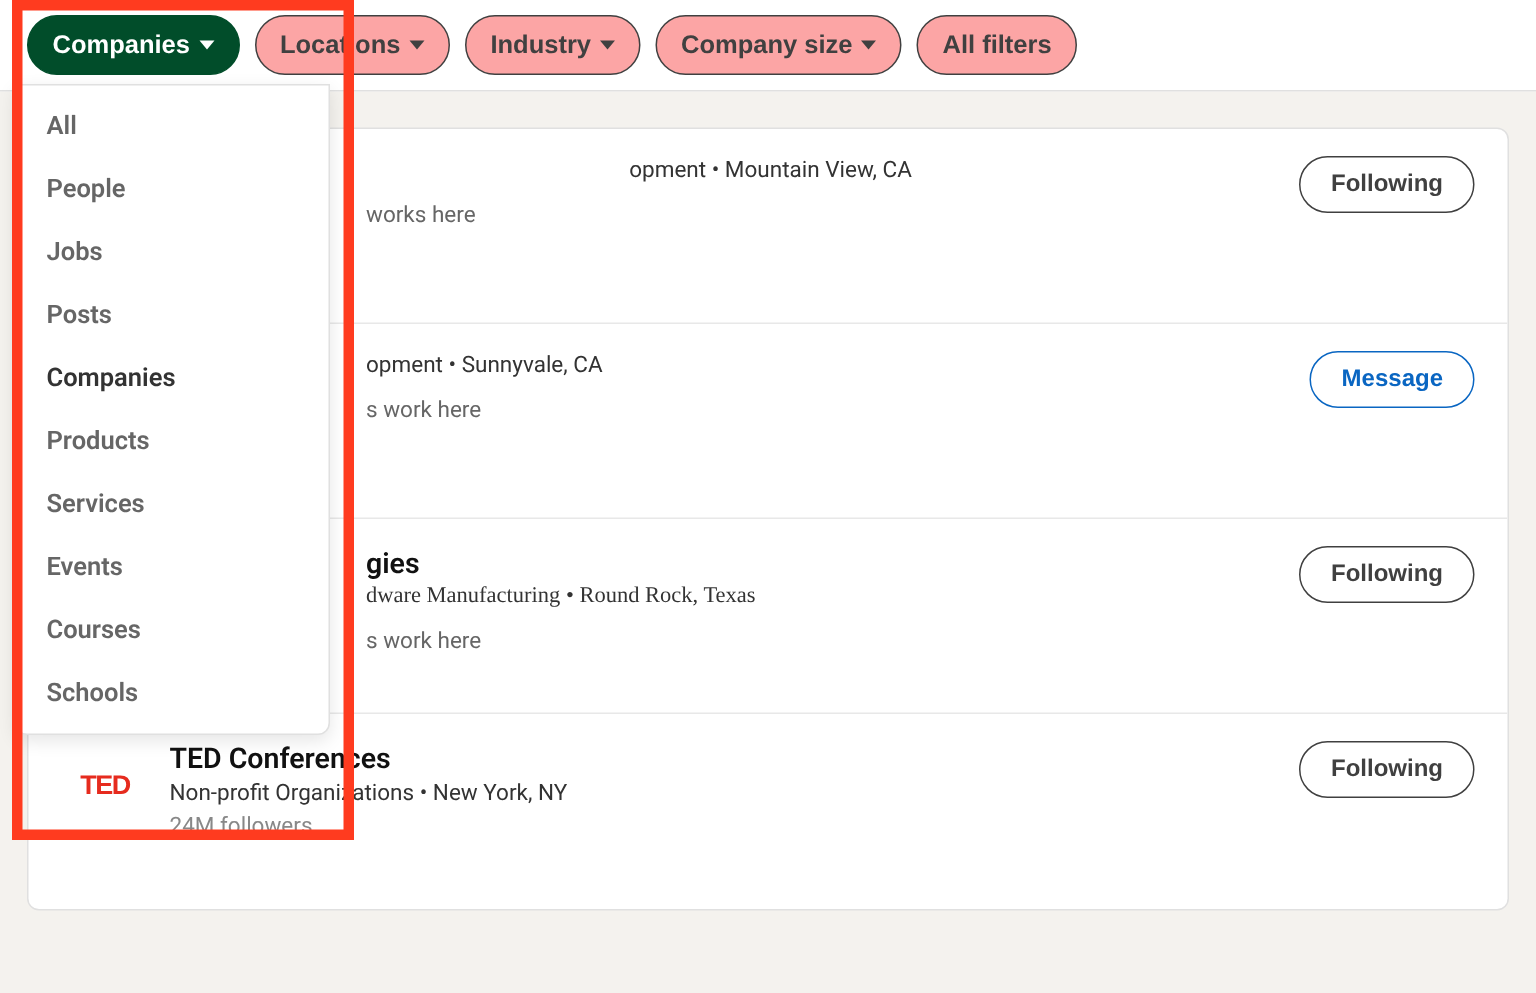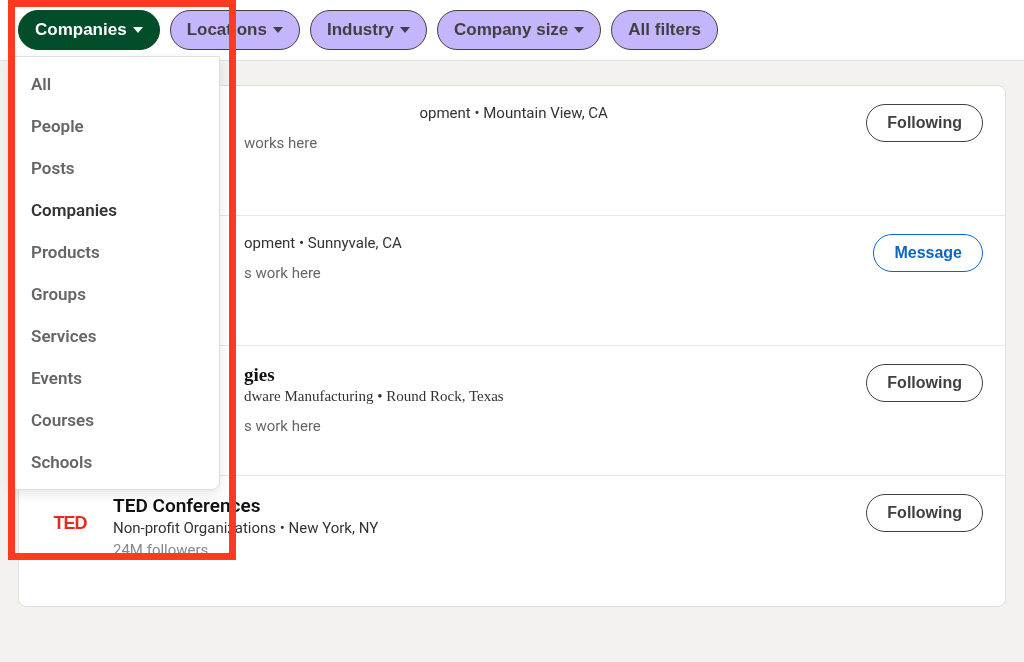--- a/index.html
+++ b/index.html
@@ -23,21 +23,21 @@
       position: relative;
       z-index: 50;
     }
     .filter-pill {
       border: 1px solid #404040;
       border-radius: 20px;
       padding: 9px 16px;
       font-size: 17px;
       font-weight: 600;
       color: #404040;
-      background: #c4b5fd;
+      background: #fca5a5;
       cursor: pointer;
       display: inline-flex;
       align-items: center;
       gap: 6px;
     }
     .filter-pill.active {
       background: #014d2a;
       color: #ffffff;
       border-color: #014d2a;
     }
@@ -197,24 +197,24 @@
     <span class="caret"></span>
   </button>
   <button class="filter-pill">
     <span>All filters</span>
   </button>
 </div>
 
 <div class="dropdown">
   <div class="dropdown-item">All</div>
   <div class="dropdown-item">People</div>
+  <div class="dropdown-item">Jobs</div>
   <div class="dropdown-item">Posts</div>
   <div class="dropdown-item selected">Companies</div>
   <div class="dropdown-item">Products</div>
-  <div class="dropdown-item">Groups</div>
   <div class="dropdown-item">Services</div>
   <div class="dropdown-item">Events</div>
   <div class="dropdown-item">Courses</div>
   <div class="dropdown-item">Schools</div>
 </div>
 
 <div class="highlight-box"></div>
 
 <div class="results">
 
@@ -233,21 +233,21 @@
       <div class="company-meta" style="margin-left:115px;">opment • Sunnyvale, CA</div>
       <div class="connections" style="margin-left:115px;">s work here</div>
     </div>
     <div class="action-area">
       <button class="pill-btn message">Message</button>
     </div>
   </div>
 
   <div class="result-row" style="padding-left:110px;">
     <div class="result-info">
-      <div class="company-name" style="margin-left:115px;font-family:Liberation Serif, serif;">gies</div>
+      <div class="company-name" style="margin-left:115px;">gies</div>
       <div class="company-meta" style="margin-left:115px;font-family:Liberation Serif, serif;">dware Manufacturing • Round Rock, Texas</div>
       <div class="connections" style="margin-left:115px;">s work here</div>
     </div>
     <div class="action-area">
       <button class="pill-btn">Following</button>
     </div>
   </div>
 
   <div class="result-row">
     <div class="logo-box logo-ted">TED</div>

